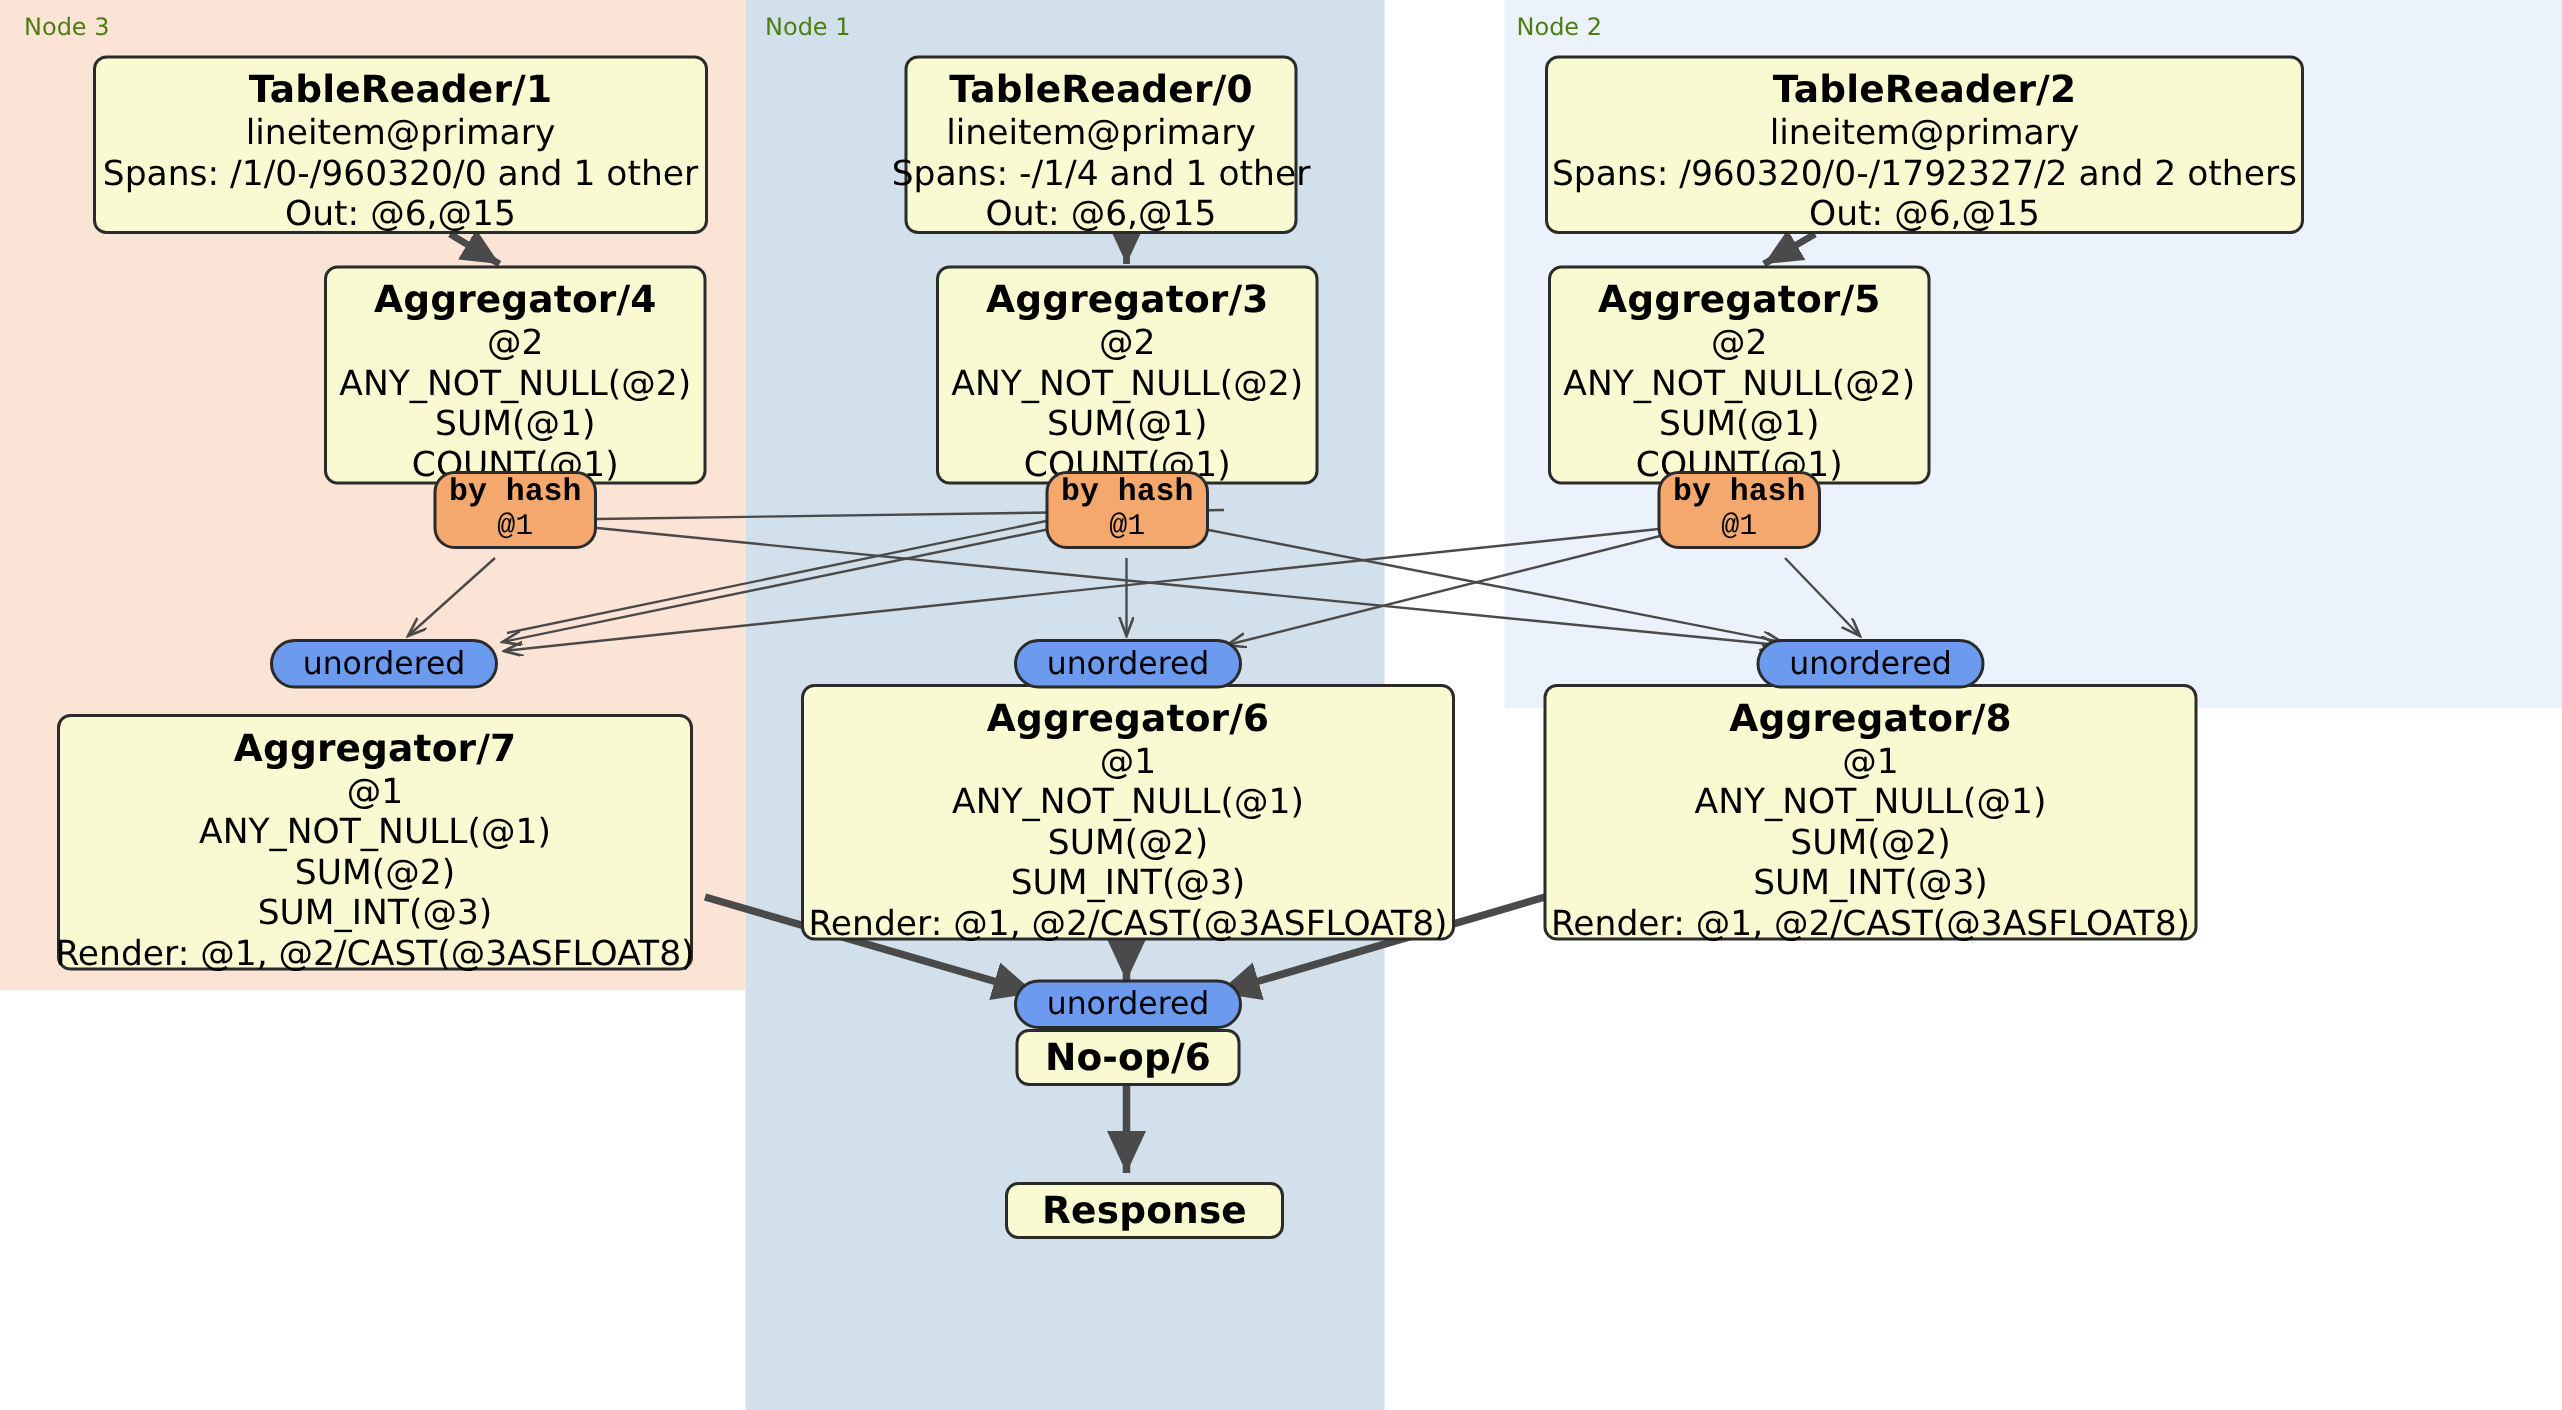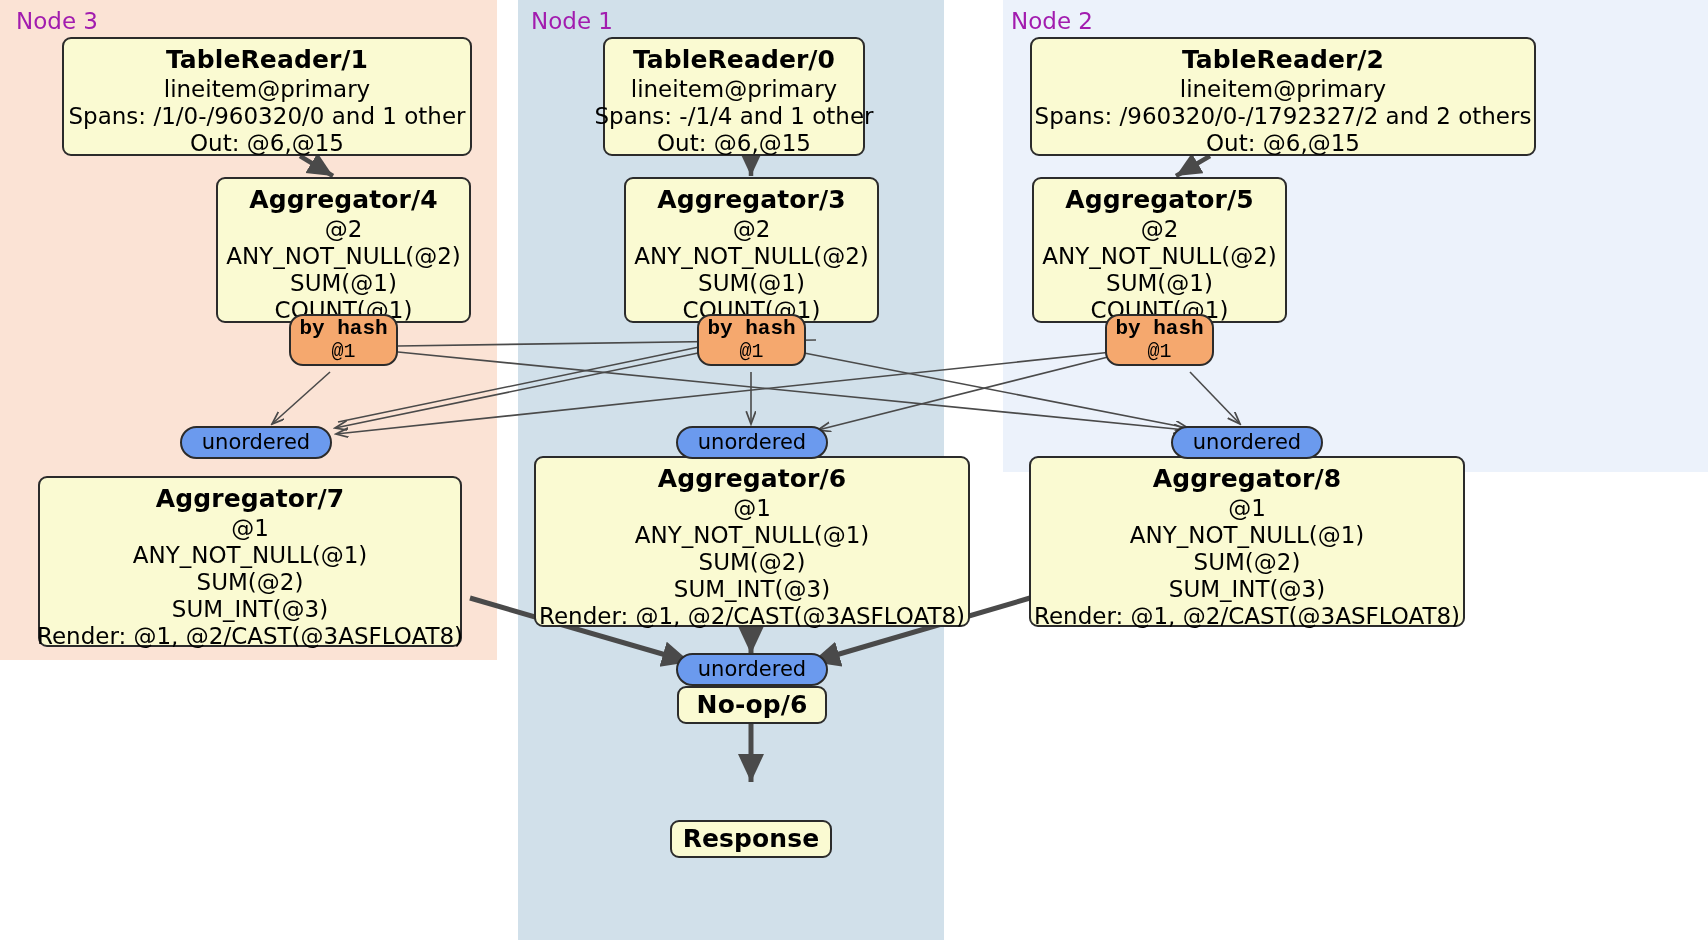--- a/index.html
+++ b/index.html
@@ -3,21 +3,21 @@
 <meta charset="utf-8">
 <style>
   html,body{margin:0;padding:0;background:#ffffff;}
   body{width:1708px;height:940px;position:relative;overflow:hidden;
        font-family:"DejaVu Sans","Liberation Sans",sans-serif;}
 
   #stage{position:absolute;left:0;top:0;width:1708px;height:940px;}
 
   
   .node-panel{position:absolute;box-sizing:border-box;}
-  .node-label{position:absolute;font-size:23px;color:#a21caf;line-height:1;
+  .node-label{position:absolute;font-size:16px;color:#4d7c0f;line-height:1;
               white-space:nowrap;}
 
   
   #edges{position:absolute;left:0;top:0;width:1708px;height:940px;
          pointer-events:none;}
 
   
   .proc{position:absolute;box-sizing:border-box;
         background:#FAFAD2;border:2.5px solid #2b2b2b;border-radius:9px;
         text-align:center;color:#000;
@@ -43,21 +43,21 @@
 </style>
 </head>
 <body>
 
 <div id="stage">
 
   <div class="node-panel" style="left:0;top:0;width:497px;height:660px;background:#FBE3D5;">
     <span class="node-label" style="left:16px;top:10px;">Node 3</span>
   </div>
 
-  <div class="node-panel" style="left:518px;top:0;width:426px;height:940px;background:#D1E0EA;">
+  <div class="node-panel" style="left:497px;top:0;width:426px;height:940px;background:#D1E0EA;">
     <span class="node-label" style="left:13px;top:10px;">Node 1</span>
   </div>
 
   <div class="node-panel" style="left:1003px;top:0;width:705px;height:472px;background:#ECF2FB;">
     <span class="node-label" style="left:8px;top:10px;">Node 2</span>
   </div>
 
   <svg id="edges" viewBox="0 0 1708 940">
     <defs>
       <marker id="ah-thin" markerWidth="9" markerHeight="9" refX="8" refY="3" orient="auto" markerUnits="strokeWidth">
@@ -165,21 +165,21 @@
     <div class="ln">ANY_NOT_NULL(@1)</div>
     <div class="ln">SUM(@2)</div>
     <div class="ln">SUM_INT(@3)</div>
     <div class="ln">Render: @1, @2/CAST(@3ASFLOAT8)</div>
   </div>
 
   <div class="proc compact" style="left:677px;top:686px;width:150px;height:38px;">
     <div class="ttl">No-op/6</div>
   </div>
 
-  <div class="proc compact" style="left:670px;top:788px;width:162px;height:38px;margin-top:32px;">
+  <div class="proc compact" style="left:670px;top:788px;width:186px;height:38px;">
     <div class="ttl">Response</div>
   </div>
 
   <div class="pill hash" style="left:289px;top:314px;width:109px;height:52px;">
     <span class="t">by hash</span>
     <span class="s">@1</span>
   </div>
 
   <div class="pill hash" style="left:697px;top:314px;width:109px;height:52px;">
     <span class="t">by hash</span>

